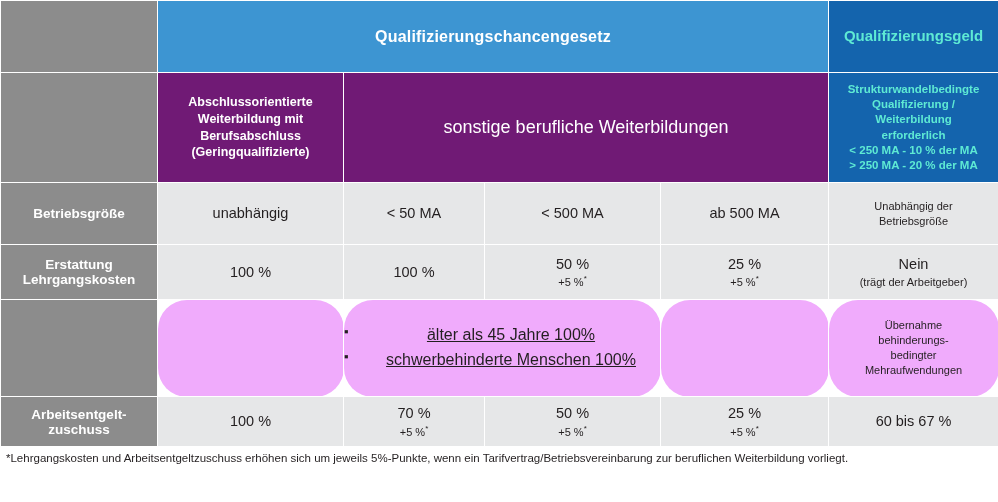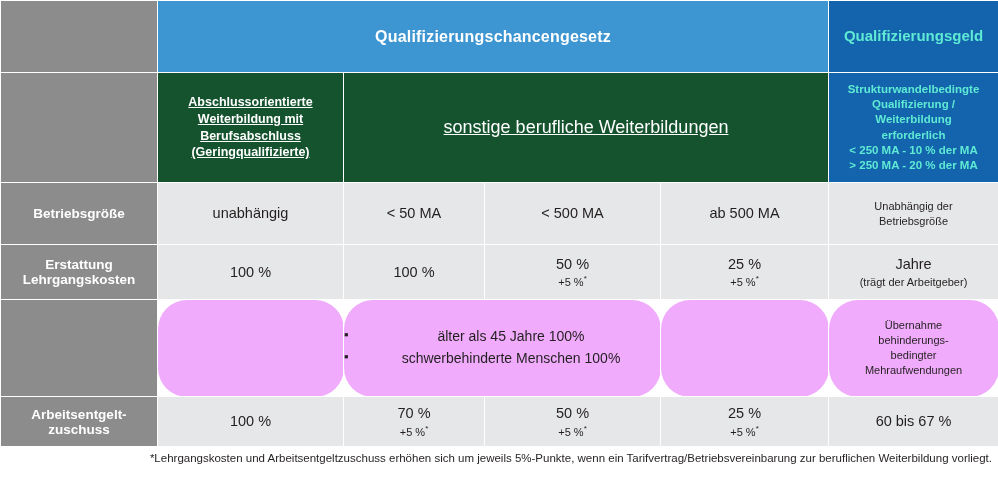--- a/index.html
+++ b/index.html
@@ -41,23 +41,22 @@
 
   
   .grey-head {
     background: #8c8c8c;
   }
   .blue-mid {
     background: #3d95d2;
     color: #ffffff;
   }
   .blue-dark {
-    background: #14532d;
+    background: #701a75;
     color: #ffffff;
-    text-decoration: underline;
   }
   .blue-deep {
     background: #1464ad;
     color: #5eead4;
   }
   .rowlabel {
     background: #8c8c8c;
     color: #ffffff;
     text-align: left;
     padding-left: 8px;
@@ -113,23 +112,24 @@
     display: block;
     margin-top: 1px;
     text-align: center;
   }
   .star {
     font-size: 8px;
     vertical-align: super;
   }
   .bullets {
     text-align: left;
-    font-size: 14px;
+    font-size: 16px;
     padding: 6px 0 6px 26px;
     line-height: 1.55;
+    text-decoration: underline;
   }
   .bullets div {
     position: relative;
     padding-left: 18px;
   }
   .bullets div:before {
     content: "\25AA";
     position: absolute;
     left: 0;
     top: -1px;
@@ -137,21 +137,21 @@
   }
   .stack-lines {
     font-size: 11px;
     line-height: 1.35;
   }
   .footnote {
     font-size: 11.5px;
     color: #231f20;
     padding: 5px 6px 0 6px;
     background: #ffffff;
-    text-align: right;
+    text-align: left;
   }
   .nowrapfix { white-space: nowrap; }
 </style>
 </head>
 <body>
 
 <div class="sheet">
   <table class="matrix">
     <colgroup>
       <col class="c0">
@@ -204,21 +204,21 @@
         <td class="lightgrey cellmain">100 %</td>
         <td class="lightgrey cellmain">
           <span>50 %</span>
           <span class="small"><span>+5 %</span><span class="star">*</span></span>
         </td>
         <td class="lightgrey cellmain">
           <span>25 %</span>
           <span class="small"><span>+5 %</span><span class="star">*</span></span>
         </td>
         <td class="lightgrey cellmain">
-          <span>Jahre</span>
+          <span>Nein</span>
           <span class="tiny">(trägt der Arbeitgeber)</span>
         </td>
       </tr>
 
       <tr style="height:97px;">
         <td class="rowlabel"></td>
         <td class="midgrey"></td>
         <td class="midgrey bullets" colspan="2">
           <div>älter als 45 Jahre 100%</div>
           <div>schwerbehinderte Menschen 100%</div>

